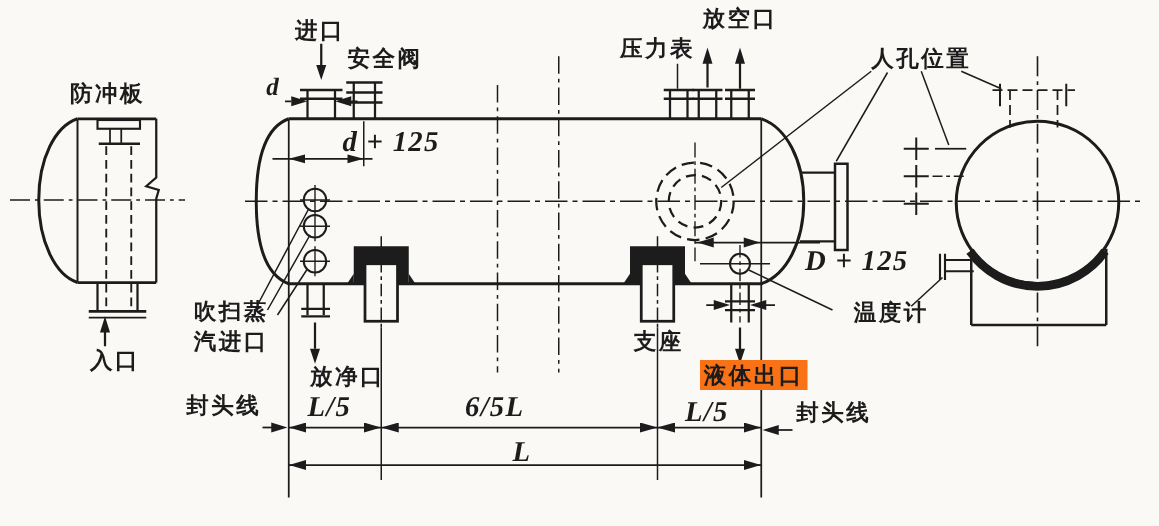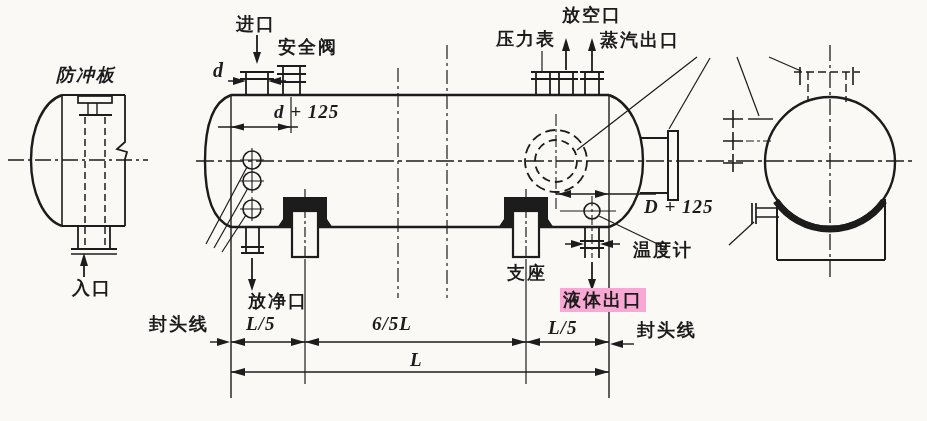--- a/index.html
+++ b/index.html
@@ -2,23 +2,23 @@
 <html><head>
 <meta charset="utf-8">
 <style>
   html,body{margin:0;padding:0;background:#faf9f6;}
   .stage{position:relative;width:927px;height:421px;background:#faf9f6;overflow:hidden;
          font-family:"Liberation Serif", serif;color:#1c1c1c;}
   svg{position:absolute;left:0;top:0;}
   .lbl{position:absolute;white-space:pre-line;z-index:5;}
   .cjk{font-weight:bold;font-size:18px;letter-spacing:2px;line-height:24px;
        font-family:"Liberation Serif", serif;}
-  .dim{font-weight:bold;font-style:italic;font-size:19px;letter-spacing:1px;
+  .dim{font-weight:bold;font-style:italic;font-size:23px;letter-spacing:1px;
        font-family:"Liberation Serif", serif;}
-  .mask{background:#f9a8d4;padding:0 3px;}
+  .mask{background:#f97316;padding:0 3px;}
 </style>
 </head>
 <body>
 
 <div class="stage">
 
 <svg width="927" height="421" viewBox="0 0 927 421">
   <defs>
     <marker id="as" markerWidth="14" markerHeight="8" refX="0" refY="4" orient="auto" markerUnits="userSpaceOnUse">
       <path d="M14,0 L0,4 L14,8 z" fill="#1c1c1c"></path>
@@ -219,31 +219,33 @@
     <path d="M305,342 H526" stroke-width="1.4" fill="none" marker-start="url(#as)" marker-end="url(#ae)"></path>
     <path d="M526,342 H609" stroke-width="1.4" fill="none" marker-start="url(#as)" marker-end="url(#ae)"></path>
     <path d="M231,372 H609" stroke-width="1.4" fill="none" marker-start="url(#as)" marker-end="url(#ae)"></path>
     <path d="M210,342 H219" stroke-width="1.4" fill="none"></path>
     <polygon points="230,342 217,338 217,346" stroke="none"></polygon>
     <path d="M621,344 H634" stroke-width="1.4" fill="none"></path>
     <polygon points="610,344 623,340 623,348" stroke="none"></polygon>
   </g>
 </svg>
 
-  <div class="lbl cjk" style="left:56px;top:63px;font-style:italic;">防冲板</div>
+  <div class="lbl cjk" style="left:56px;top:63px;">防冲板</div>
   <div class="lbl cjk" style="left:72px;top:276px;">入口</div>
   <div class="lbl cjk" style="left:236px;top:12px;">进口</div>
   <div class="lbl dim" style="left:213px;top:59px;font-size:20px;">d</div>
   <div class="lbl cjk" style="left:278px;top:35px;">安全阀</div>
   <div class="lbl dim" style="left:274px;top:101px;">d + 125</div>
   <div class="lbl cjk" style="left:496px;top:27px;">压力表</div>
   <div class="lbl cjk" style="left:538px;top:3px;margin-left:24px;">放空口</div>
-  <div class="lbl cjk" style="left:600px;top:28px;">蒸汽出口</div>
+  <div class="lbl cjk" style="left:697px;top:35px;">人孔位置</div>
   <div class="lbl dim" style="left:644px;top:196px;">D + 125</div>
-  <div class="lbl cjk" style="left:633px;top:238px;">温度计</div>
+  <div class="lbl cjk" style="left:683px;top:238px;">温度计</div>
+  <div class="lbl cjk" style="left:155px;top:237px;">吹扫蒸
+汽进口</div>
   <div class="lbl cjk" style="left:237px;top:289px;margin-left:11px;">放净口</div>
   <div class="lbl cjk" style="left:507px;top:261px;text-align:center;">支座</div>
   <div class="lbl cjk mask" style="left:560px;top:288px;">液体出口</div>
   <div class="lbl cjk" style="left:149px;top:312px;">封头线</div>
   <div class="lbl cjk" style="left:637px;top:318px;">封头线</div>
   <div class="lbl dim" style="left:246px;top:313px;">L/5</div>
   <div class="lbl dim" style="left:372px;top:313px;">6/5L</div>
   <div class="lbl dim" style="left:548px;top:317px;">L/5</div>
   <div class="lbl dim" style="left:410px;top:349px;">L</div>
 

